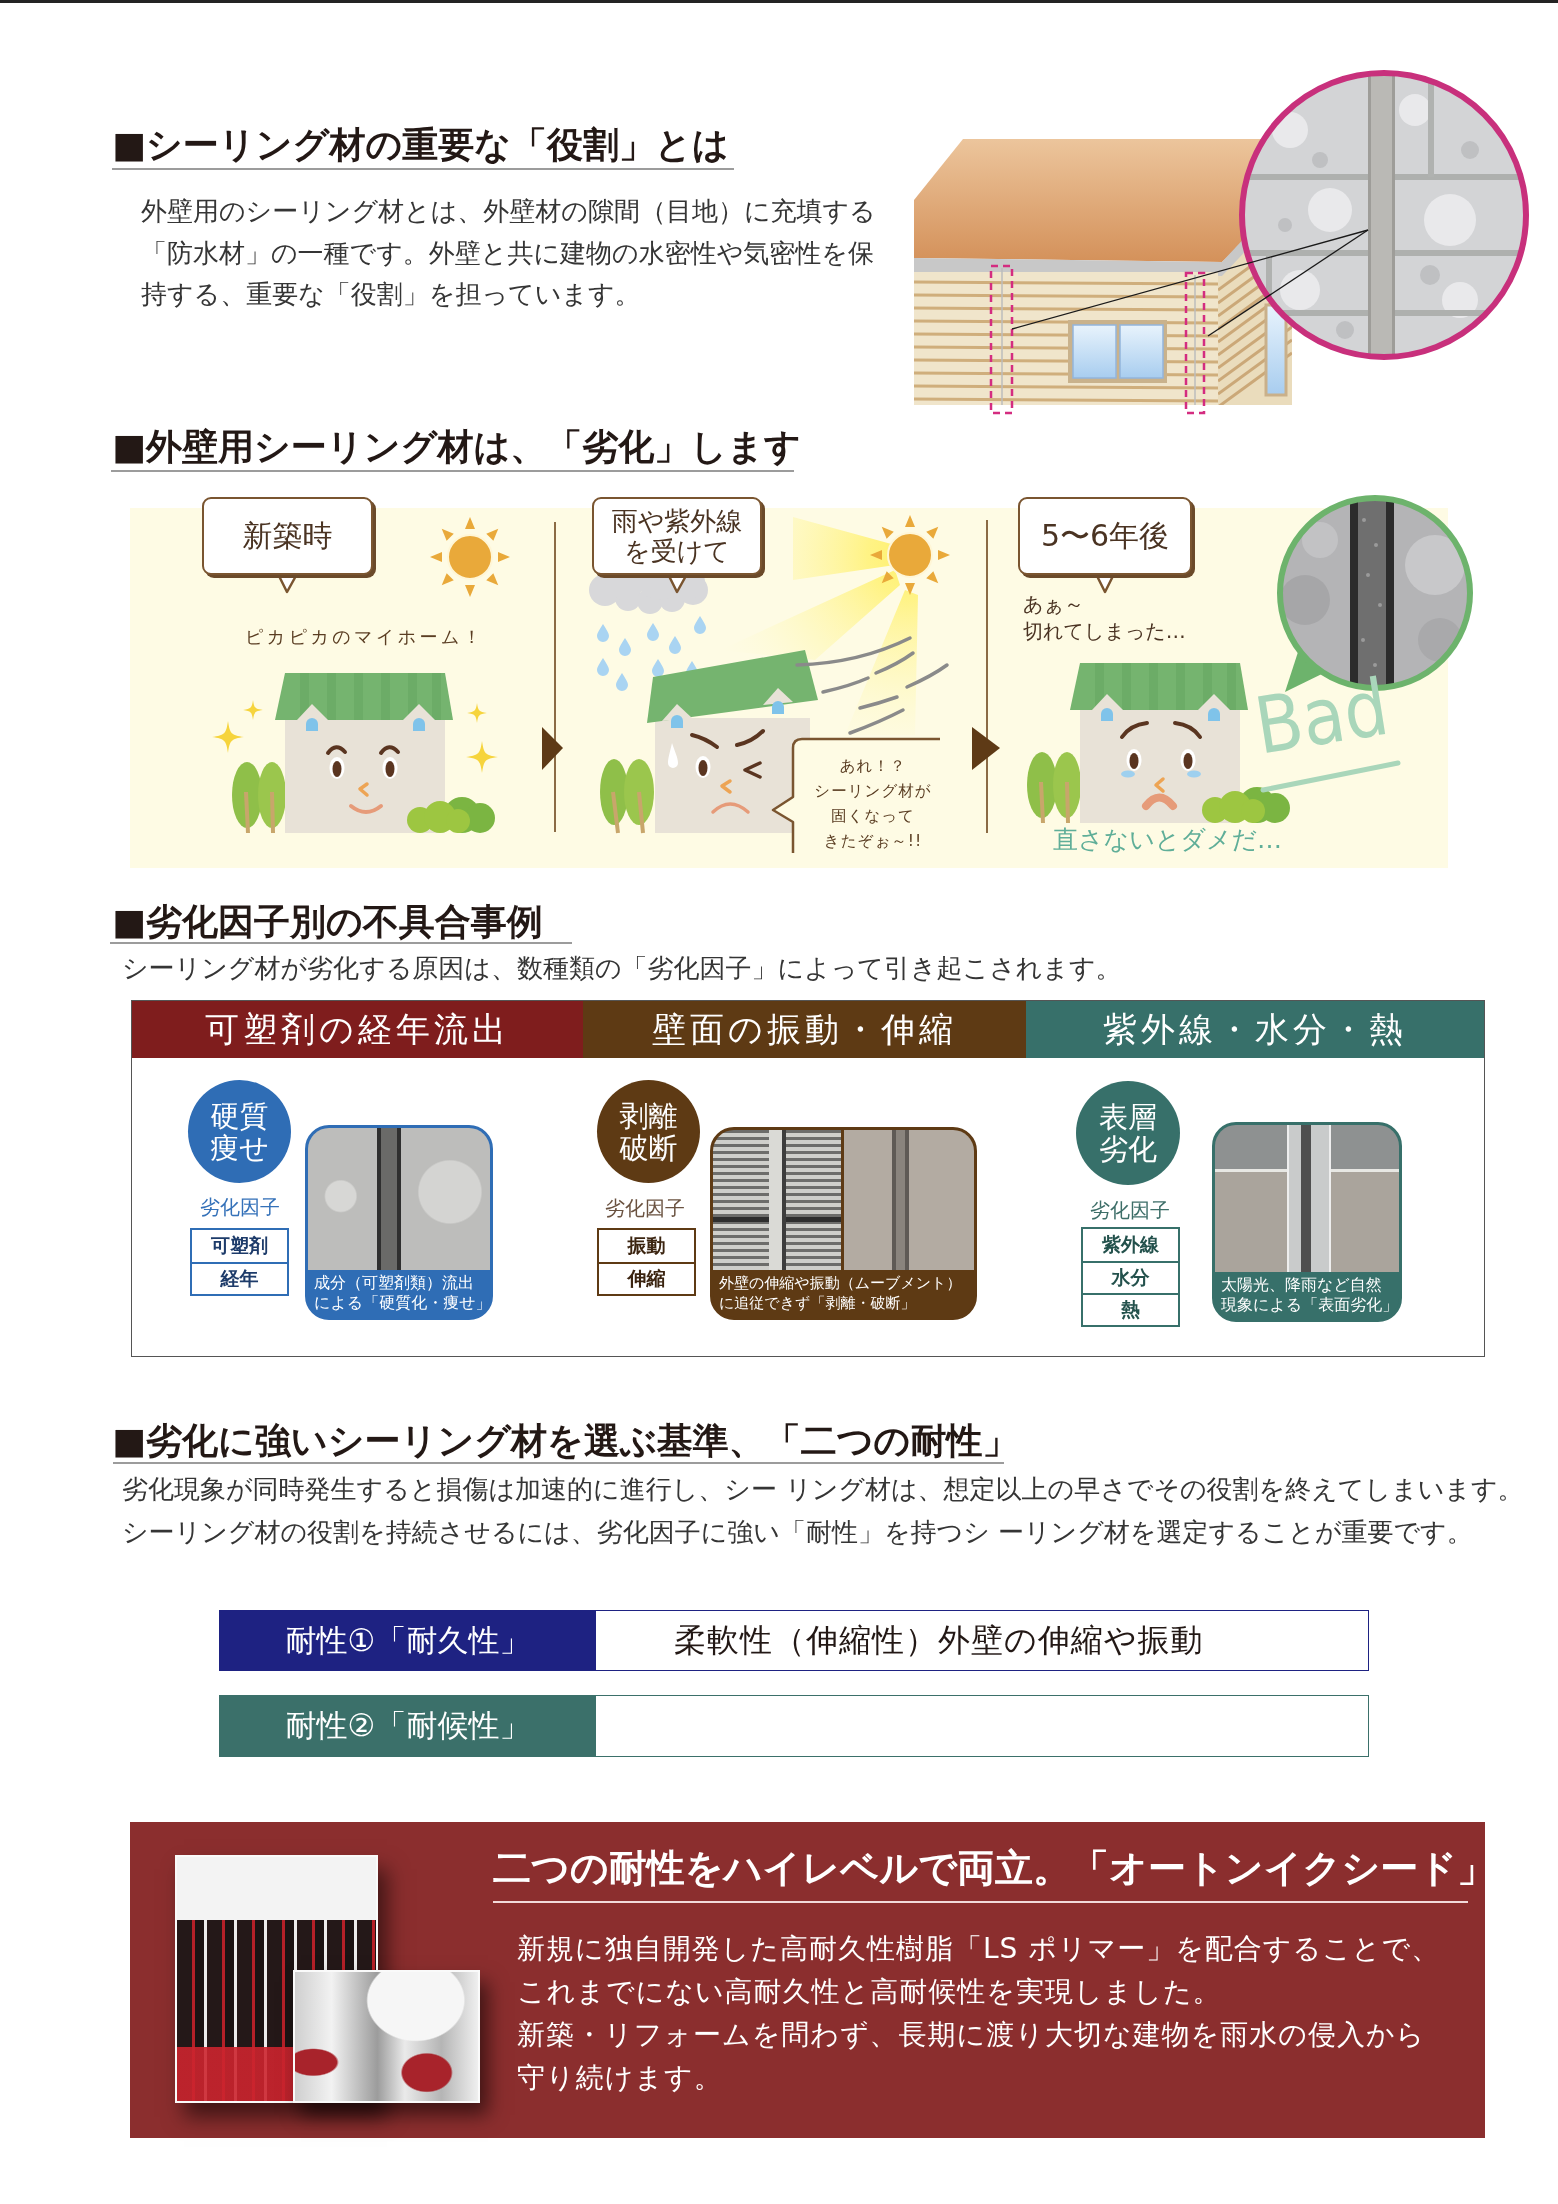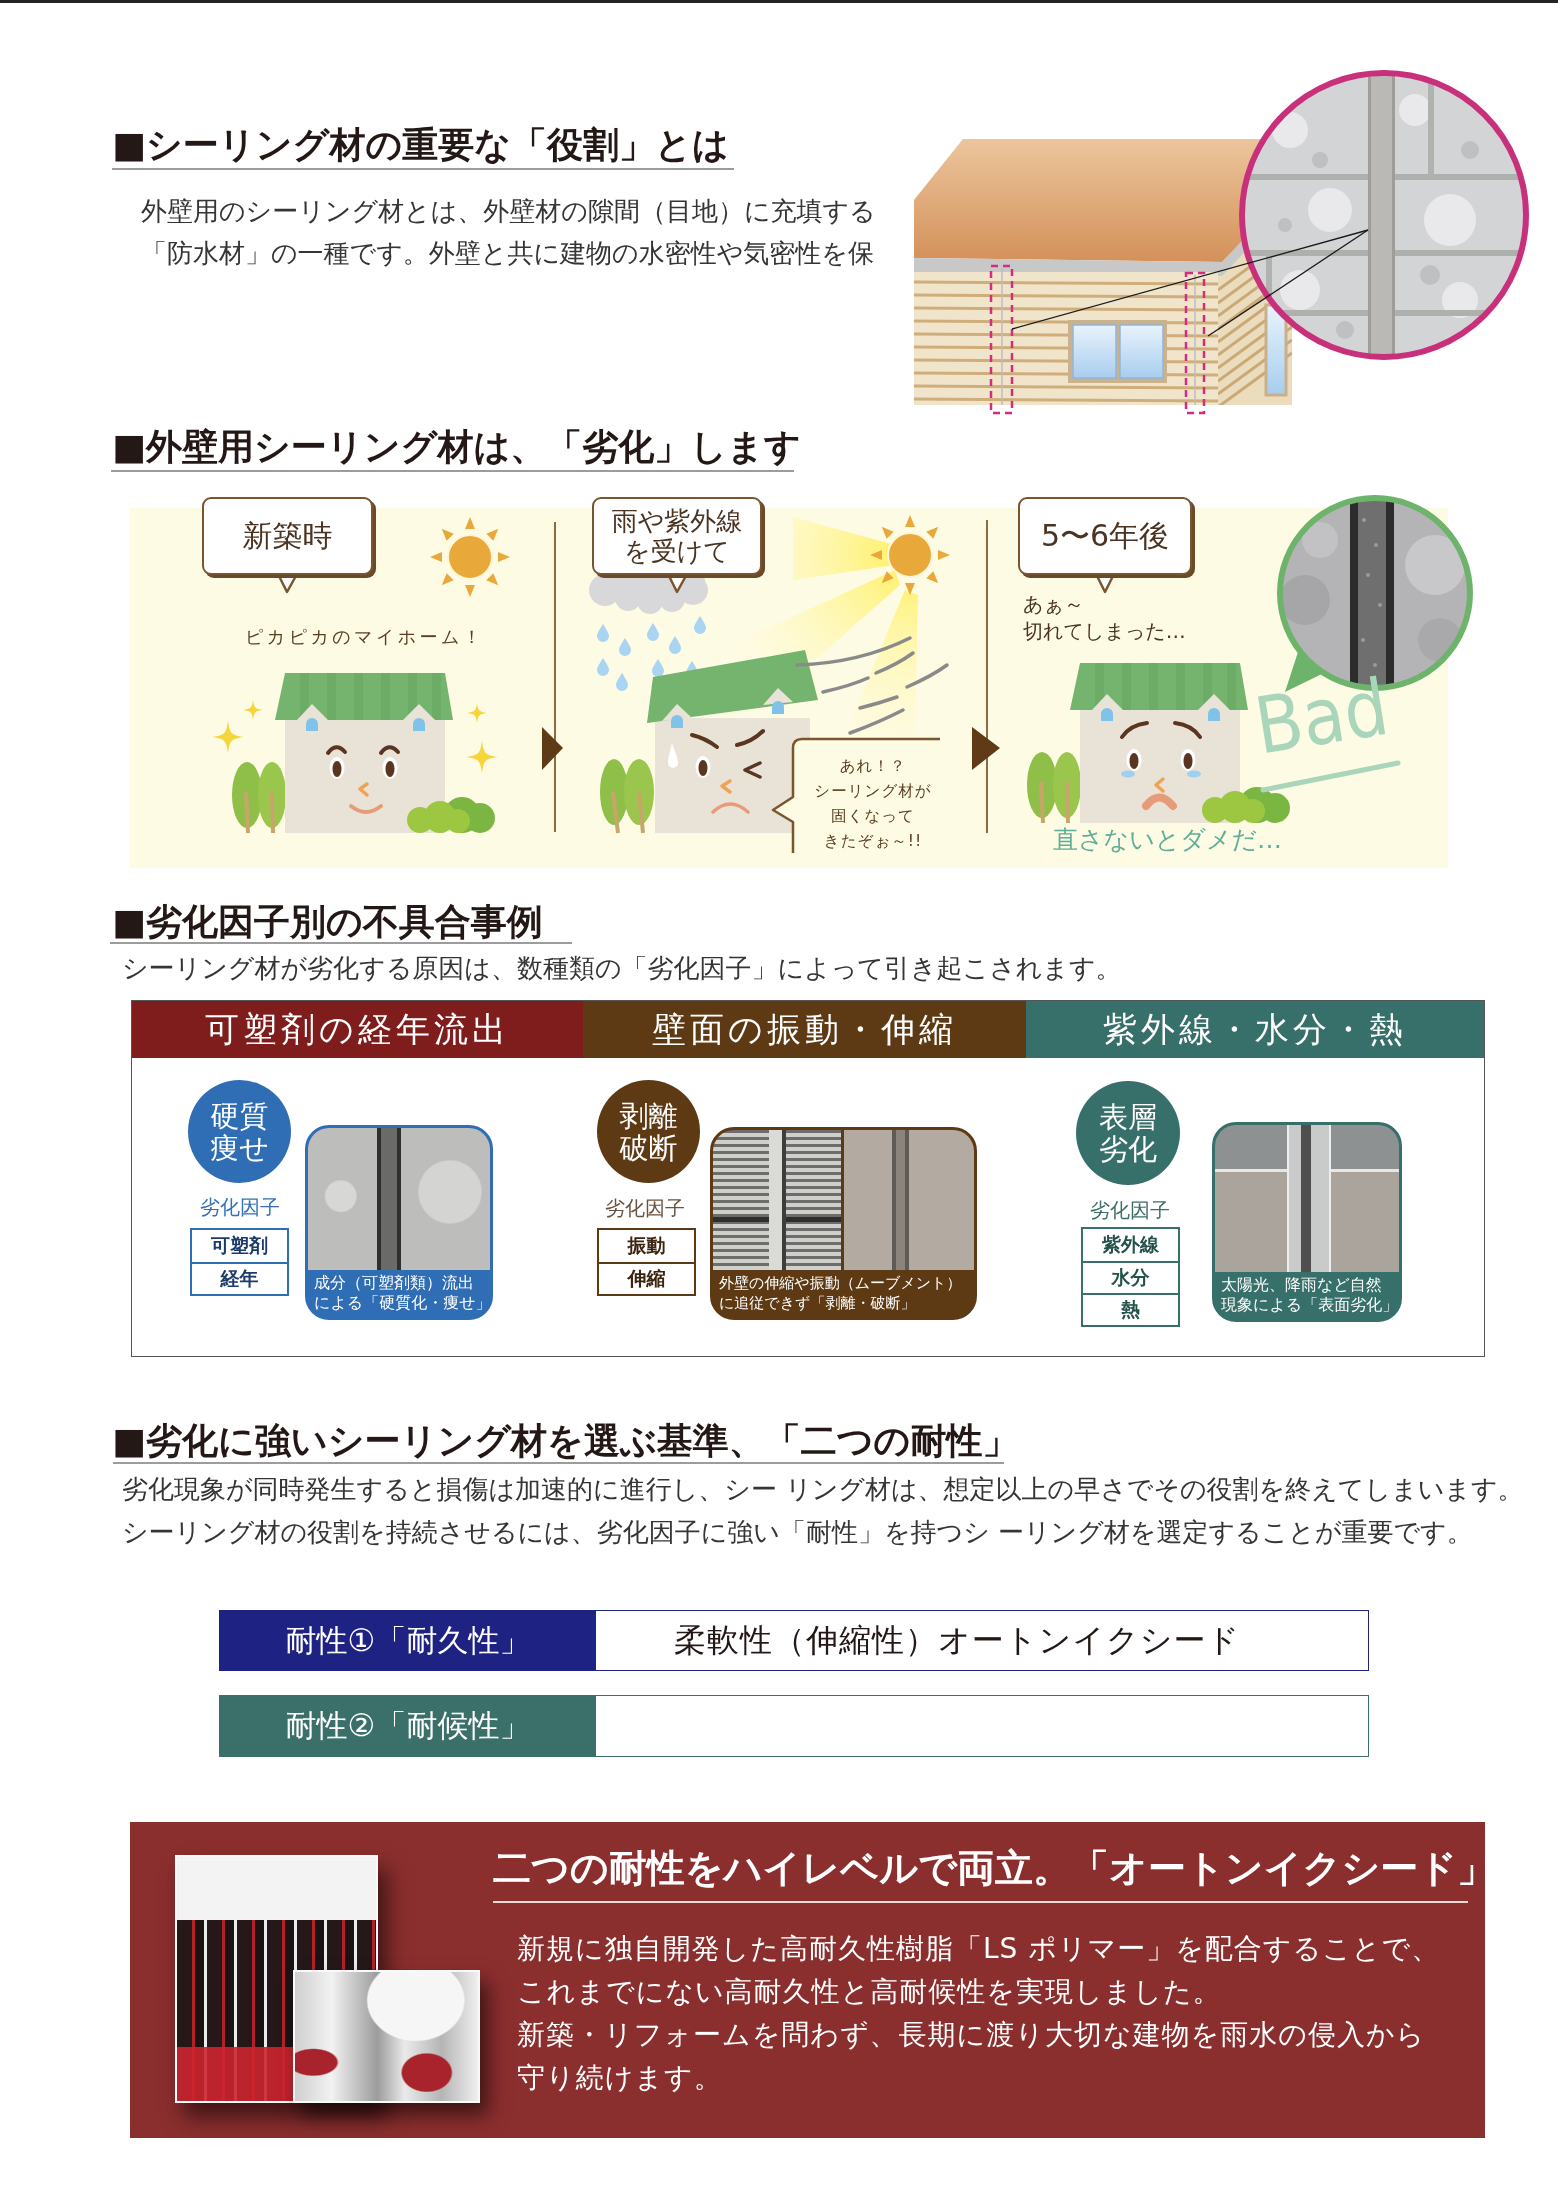--- a/index.html
+++ b/index.html
@@ -54,20 +54,21 @@
 </head>
 <body>
 
 <div class="abs topbar"></div>
 
 <div class="h-title" style="left:112px;top:123px">■シーリング材の重要な「役割」とは</div>
 <div class="h-rule" style="left:112px;top:168px;width:622px"></div>
 <div class="body-lines" style="left:141px;top:191px;line-height:41.5px">
   <span>外壁用のシーリング材とは、外壁材の隙間（目地）に充填する</span>
   <span>「防水材」の一種です。外壁と共に建物の水密性や気密性を保</span>
+  <span>持する、重要な「役割」を担っています。</span>
 </div>
 
 <svg class="abs" style="left:900px;top:60px" width="658" height="370" viewBox="900 60 658 370">
   <defs>
     <linearGradient id="roofGrad" x1="0" y1="0" x2="0" y2="1">
         <stop offset="0" stop-color="#ecc59c"></stop>
         <stop offset="1" stop-color="#d4915a"></stop>
       </linearGradient>
     <linearGradient id="glassGrad" x1="0" y1="0" x2="0" y2="1">
         <stop offset="0" stop-color="#e8f3fc"></stop>
@@ -436,21 +437,21 @@
 
 <div class="h-title" style="left:112px;top:1419px">■劣化に強いシーリング材を選ぶ基準、「二つの耐性」</div>
 <div class="h-rule" style="left:113px;top:1462px;width:891px"></div>
 <div class="body-lines" style="left:122px;top:1468px;line-height:43px">
   <span>劣化現象が同時発生すると損傷は加速的に進行し、シー リング材は、想定以上の早さでその役割を終えてしまいます。</span>
   <span>シーリング材の役割を持続させるには、劣化因子に強い「耐性」を持つシ ーリング材を選定することが重要です。</span>
 </div>
 
 <div class="dur-row" style="top:1610px;height:61px;border-color:#1e2282">
   <div class="dur-label" style="background:#1e2282">耐性①「耐久性」</div>
-  <div class="dur-desc">柔軟性（伸縮性）オートンイクシード</div>
+  <div class="dur-desc">柔軟性（伸縮性）外壁の伸縮や振動</div>
 </div>
 <div class="dur-row" style="top:1695px;height:62px;border-color:#3b706a">
   <div class="dur-label" style="background:#3b706a">耐性②「耐候性」</div>
 </div>
 
 <div class="abs promo"></div>
 <div class="abs photo-tubes"></div>
 <div class="abs photo-cans"></div>
 <div class="abs promo-head">二つの耐性をハイレベルで両立。「オートンイクシード」</div>
 <div class="abs promo-rule"></div>

